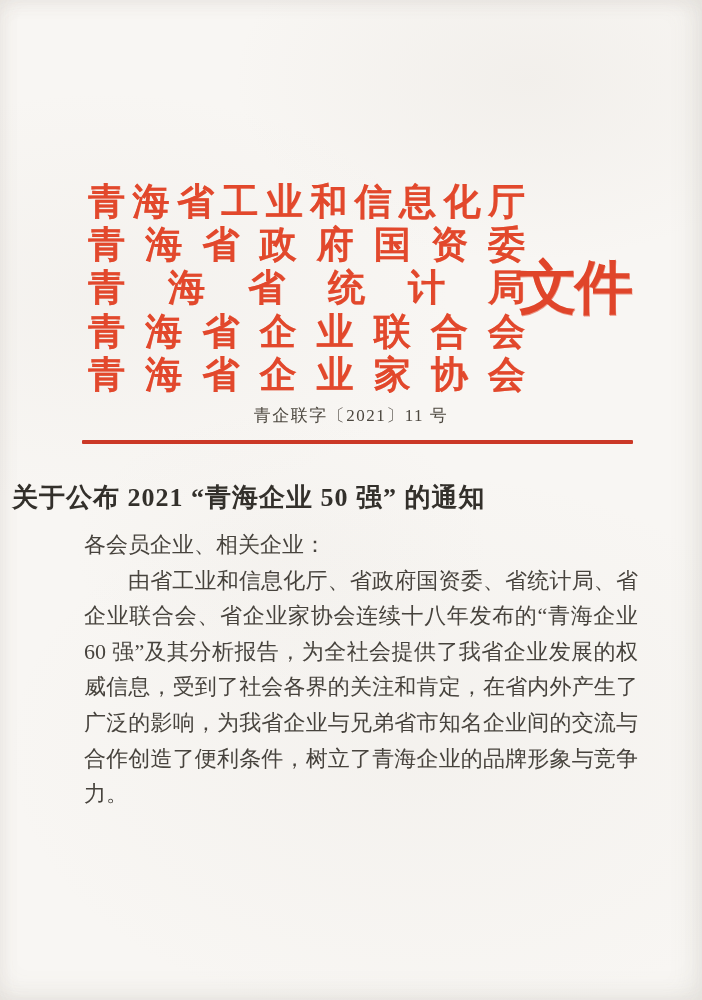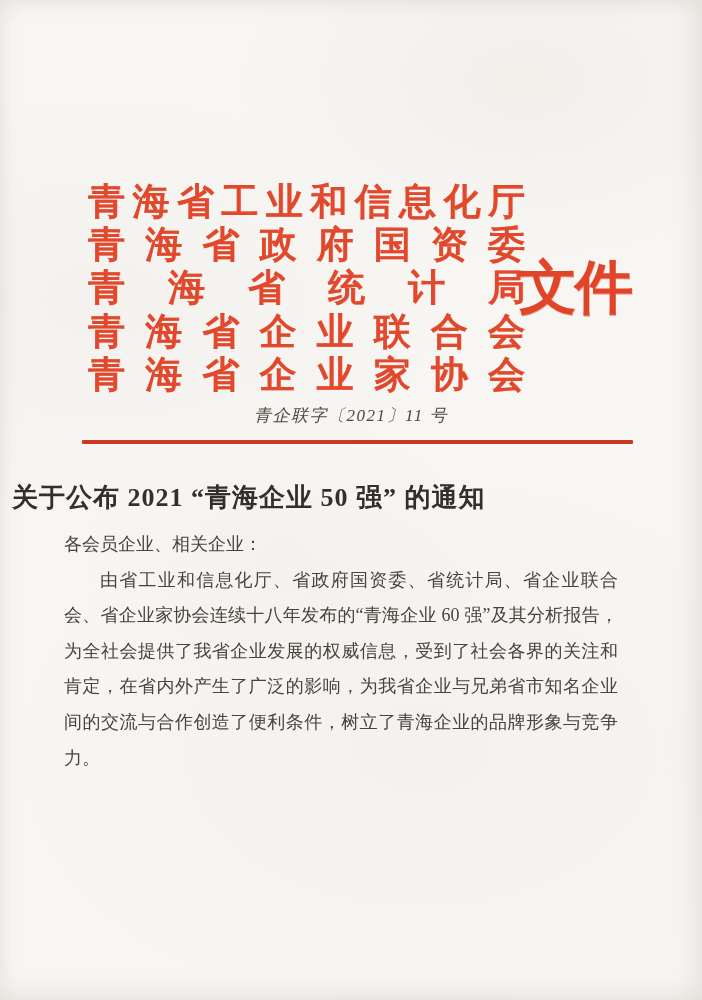--- a/index.html
+++ b/index.html
@@ -62,21 +62,20 @@
   
   .doc-number {
     position: absolute;
     top: 404px;
     left: 0;
     width: 100%;
     text-align: center;
     font-size: 17px;
     letter-spacing: 1.5px;
     color: #4c473f;
-    font-style: italic;
   }
   
   .red-rule {
     position: absolute;
     top: 440px;
     left: 82px;
     width: 551px;
     height: 4px;
     background: #cb3826;
     border-radius: 1px;
@@ -90,23 +89,23 @@
     margin: 12px;
     font-size: 26px;
     font-weight: 700;
     letter-spacing: 1px;
     color: #33302b;
   }
   
   .body {
     position: absolute;
     top: 527px;
-    left: 64px;
+    left: 84px;
     width: 554px;
-    font-size: 18px;
+    font-size: 22px;
     line-height: 35.6px;
     color: #47433d;
     text-align: justify;
   }
   .body p { margin: 0; }
   .para { text-indent: 2em; }
 </style>
 </head>
 <body>
 

